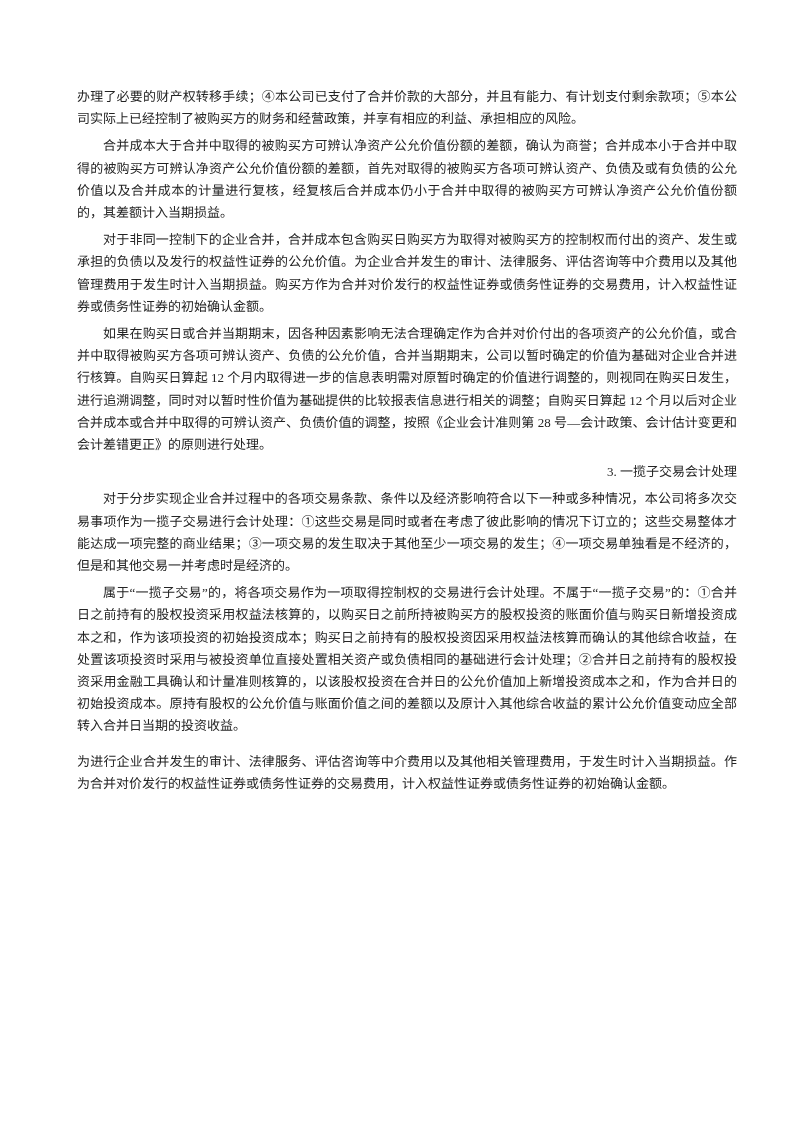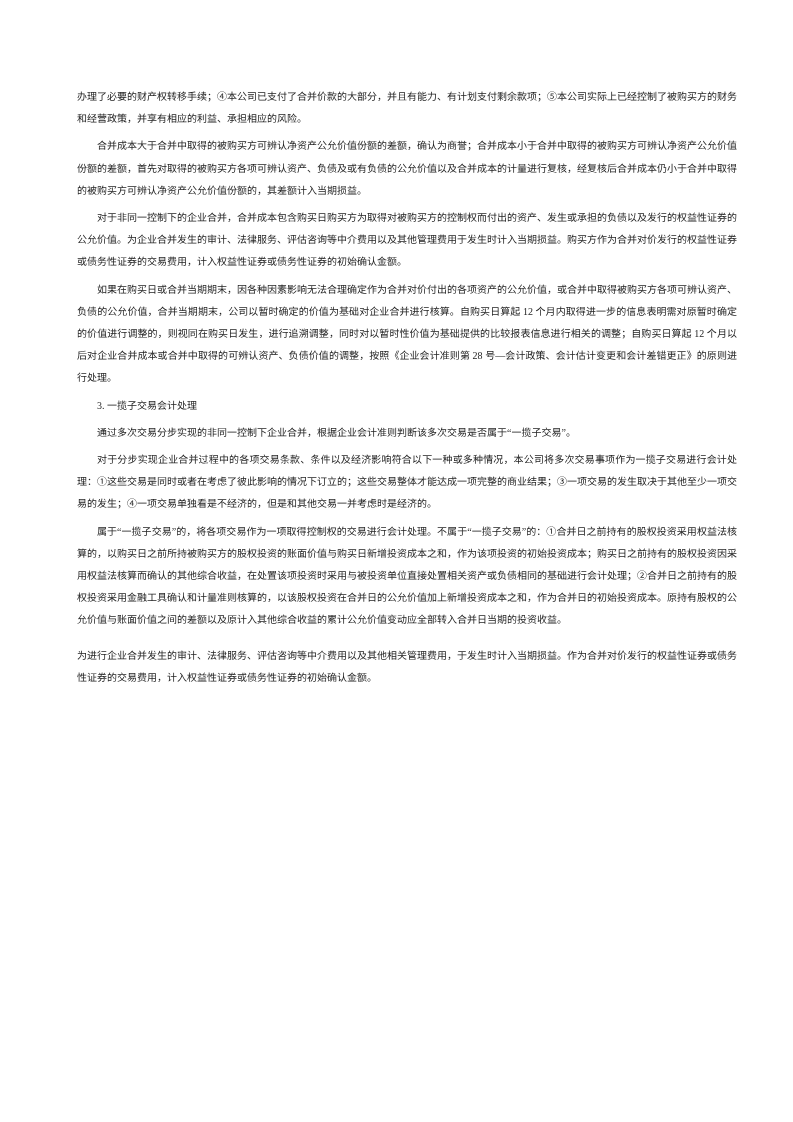--- a/index.html
+++ b/index.html
@@ -13,48 +13,47 @@
     height: 1122px;
     background: #ffffff;
     overflow: hidden;
   }
   .content {
     position: absolute;
     left: 77px;
     top: 86px;
     width: 660px;
     font-family: "Liberation Serif", "DejaVu Serif", serif;
-    font-size: 10px;
+    font-size: 13px;
     line-height: 22.2px;
     color: #242424;
     text-align: justify;
   }
   p.block {
     margin: 0 0 5px 0;
     text-indent: 2em;
   }
   p.no-indent {
     text-indent: 0;
   }
   p.heading {
-    text-align: left;
+    text-align: right;
   }
   p.extra-space {
     margin-top: 13px;
     font-family: Liberation Serif, serif;
   }
 </style>
 </head>
 <body>
 
 <div class="page">
   <div class="content">
     <p class="block no-indent">办理了必要的财产权转移手续；④本公司已支付了合并价款的大部分，并且有能力、有计划支付剩余款项；⑤本公司实际上已经控制了被购买方的财务和经营政策，并享有相应的利益、承担相应的风险。</p>
     <p class="block">合并成本大于合并中取得的被购买方可辨认净资产公允价值份额的差额，确认为商誉；合并成本小于合并中取得的被购买方可辨认净资产公允价值份额的差额，首先对取得的被购买方各项可辨认资产、负债及或有负债的公允价值以及合并成本的计量进行复核，经复核后合并成本仍小于合并中取得的被购买方可辨认净资产公允价值份额的，其差额计入当期损益。</p>
     <p class="block">对于非同一控制下的企业合并，合并成本包含购买日购买方为取得对被购买方的控制权而付出的资产、发生或承担的负债以及发行的权益性证券的公允价值。为企业合并发生的审计、法律服务、评估咨询等中介费用以及其他管理费用于发生时计入当期损益。购买方作为合并对价发行的权益性证券或债务性证券的交易费用，计入权益性证券或债务性证券的初始确认金额。</p>
     <p class="block">如果在购买日或合并当期期末，因各种因素影响无法合理确定作为合并对价付出的各项资产的公允价值，或合并中取得被购买方各项可辨认资产、负债的公允价值，合并当期期末，公司以暂时确定的价值为基础对企业合并进行核算。自购买日算起 12 个月内取得进一步的信息表明需对原暂时确定的价值进行调整的，则视同在购买日发生，进行追溯调整，同时对以暂时性价值为基础提供的比较报表信息进行相关的调整；自购买日算起 12 个月以后对企业合并成本或合并中取得的可辨认资产、负债价值的调整，按照《企业会计准则第 28 号—会计政策、会计估计变更和会计差错更正》的原则进行处理。</p>
     <p class="block heading">3. 一揽子交易会计处理</p>
-    <p class="block">通过多次交易分步实现的非同一控制下企业合并，根据企业会计准则判断该多次交易是否属于“一揽子交易”。</p>
     <p class="block">对于分步实现企业合并过程中的各项交易条款、条件以及经济影响符合以下一种或多种情况，本公司将多次交易事项作为一揽子交易进行会计处理：①这些交易是同时或者在考虑了彼此影响的情况下订立的；这些交易整体才能达成一项完整的商业结果；③一项交易的发生取决于其他至少一项交易的发生；④一项交易单独看是不经济的，但是和其他交易一并考虑时是经济的。</p>
     <p class="block">属于“一揽子交易”的，将各项交易作为一项取得控制权的交易进行会计处理。不属于“一揽子交易”的：①合并日之前持有的股权投资采用权益法核算的，以购买日之前所持被购买方的股权投资的账面价值与购买日新增投资成本之和，作为该项投资的初始投资成本；购买日之前持有的股权投资因采用权益法核算而确认的其他综合收益，在处置该项投资时采用与被投资单位直接处置相关资产或负债相同的基础进行会计处理；②合并日之前持有的股权投资采用金融工具确认和计量准则核算的，以该股权投资在合并日的公允价值加上新增投资成本之和，作为合并日的初始投资成本。原持有股权的公允价值与账面价值之间的差额以及原计入其他综合收益的累计公允价值变动应全部转入合并日当期的投资收益。</p>
     <p class="block no-indent extra-space">为进行企业合并发生的审计、法律服务、评估咨询等中介费用以及其他相关管理费用，于发生时计入当期损益。作为合并对价发行的权益性证券或债务性证券的交易费用，计入权益性证券或债务性证券的初始确认金额。</p>
   </div>
 </div>
 
 </body></html>

